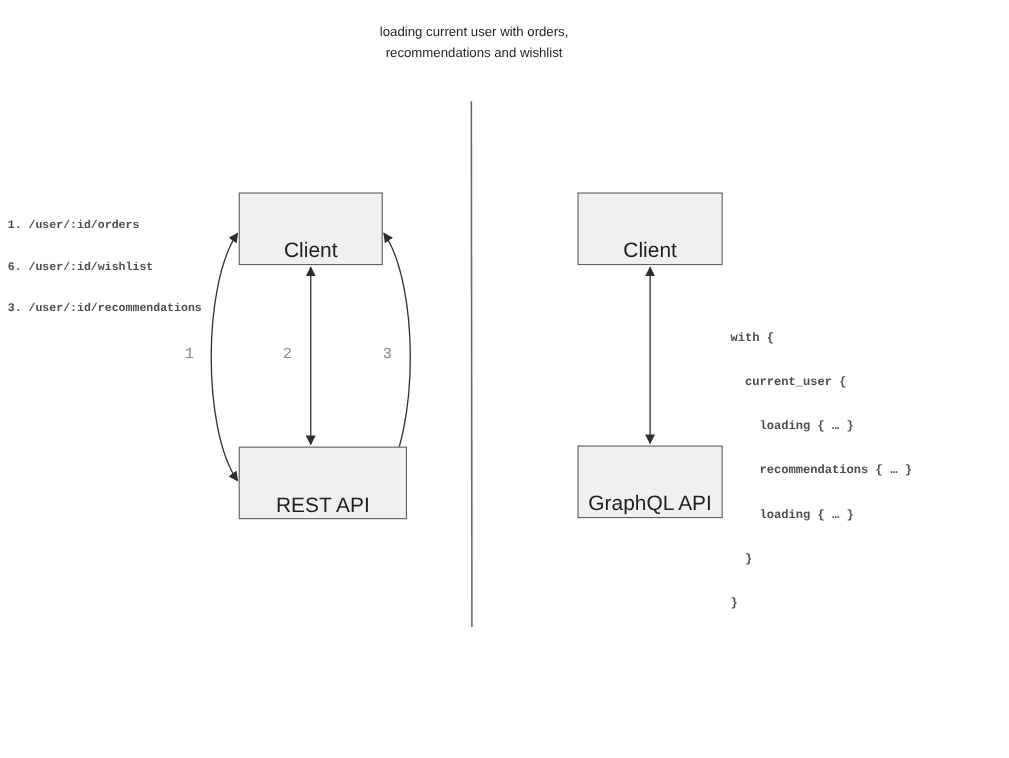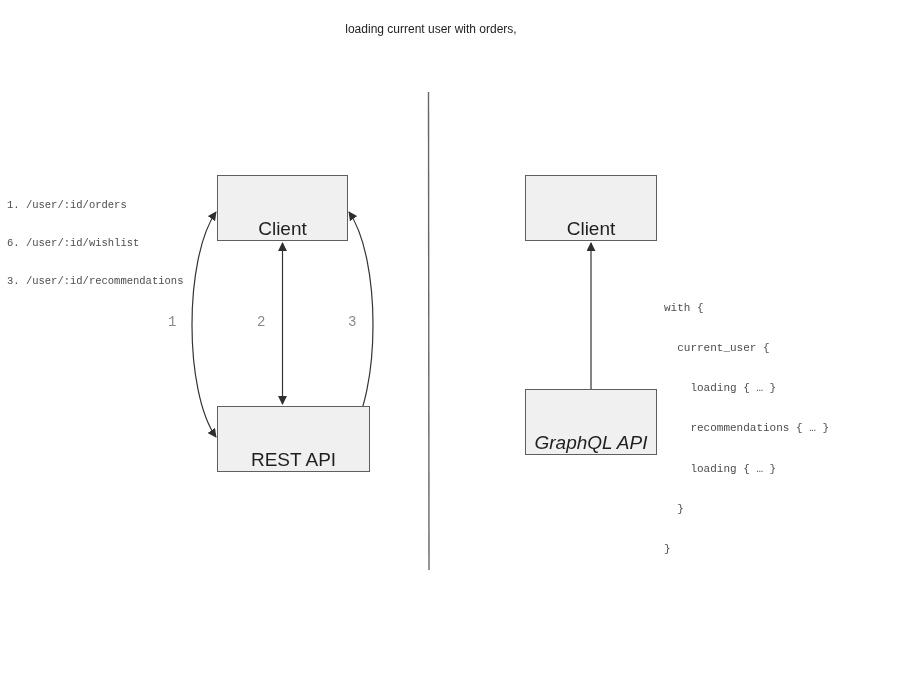--- a/index.html
+++ b/index.html
@@ -42,24 +42,25 @@
     border: 1.5px solid var(--box-border);
     display: flex;
     align-items: flex-end;
     justify-content: center;
     font-size: 19px;
     color: var(--box-text);
   }
   .node-client-left  { left: 217px; top: 175px; width: 131px; height: 66px; }
   .node-rest-api     { left: 217px; top: 406px; width: 153px; height: 66px; }
   .node-client-right { left: 525px; top: 175px; width: 132px; height: 66px; }
-  .node-graphql-api  { left: 525px; top: 389px; width: 132px; height: 66px; font-style: italic; }
+  .node-graphql-api  { left: 525px; top: 405px; width: 132px; height: 66px; }
   .mono {
     font-family: "Liberation Mono", "DejaVu Sans Mono", monospace;
     white-space: pre;
+    font-weight: bold;
   }
   .endpoints {
     position: absolute;
     left: 7px;
     top: 174px;
     font-size: 10.5px;
     line-height: 12.6px;
     color: var(--code-text);
   }
   .query-block {
@@ -80,20 +81,21 @@
   .arrow-label-2 { left: 257px; top: 314px; }
   .arrow-label-3 { left: 348px; top: 314px; }
 </style>
 </head>
 <body>
 
 <div class="canvas">
 
   <div class="title">
     <div>loading current user with orders,</div>
+    <div>recommendations and wishlist</div>
   </div>
 
   <svg class="wires" width="917" height="689" viewBox="0 0 917 689">
     <defs>
       <marker id="ah-e" viewBox="0 0 10 10" refX="9" refY="5" markerWidth="9" markerHeight="9" markerUnits="userSpaceOnUse" orient="auto">
         <path d="M0,0 L10,5 L0,10 z" fill="#2e2e2e"></path>
       </marker>
       <marker id="ah-s" viewBox="0 0 10 10" refX="9" refY="5" markerWidth="9" markerHeight="9" markerUnits="userSpaceOnUse" orient="auto-start-reverse">
         <path d="M0,0 L10,5 L0,10 z" fill="#2e2e2e"></path>
       </marker>

